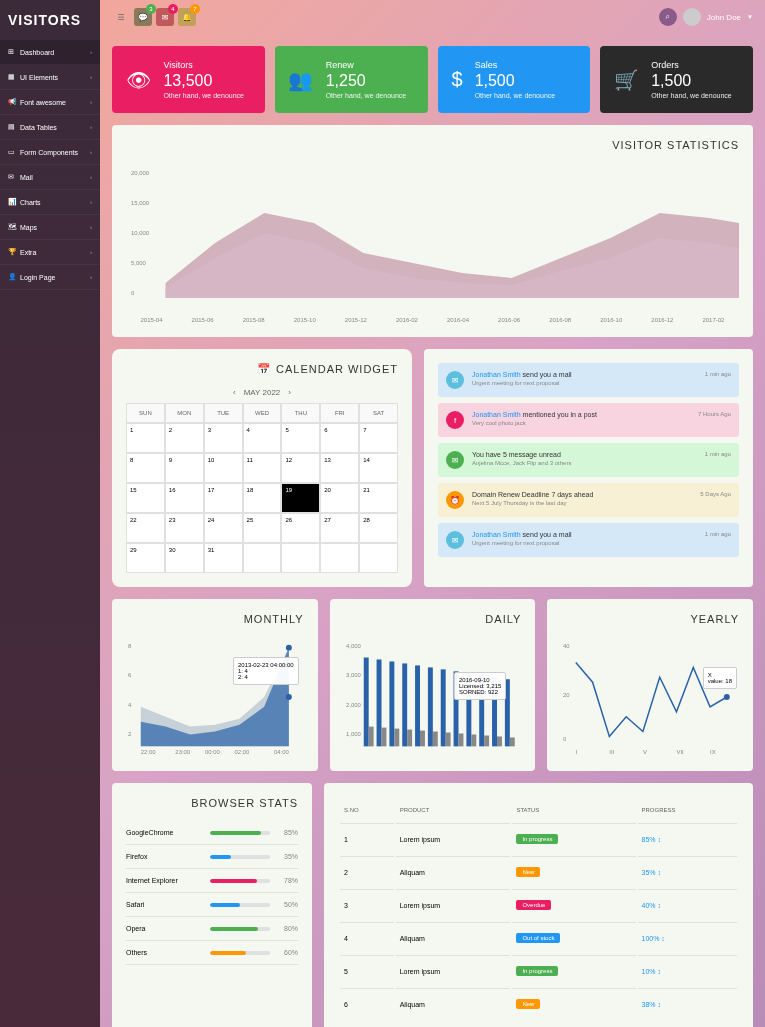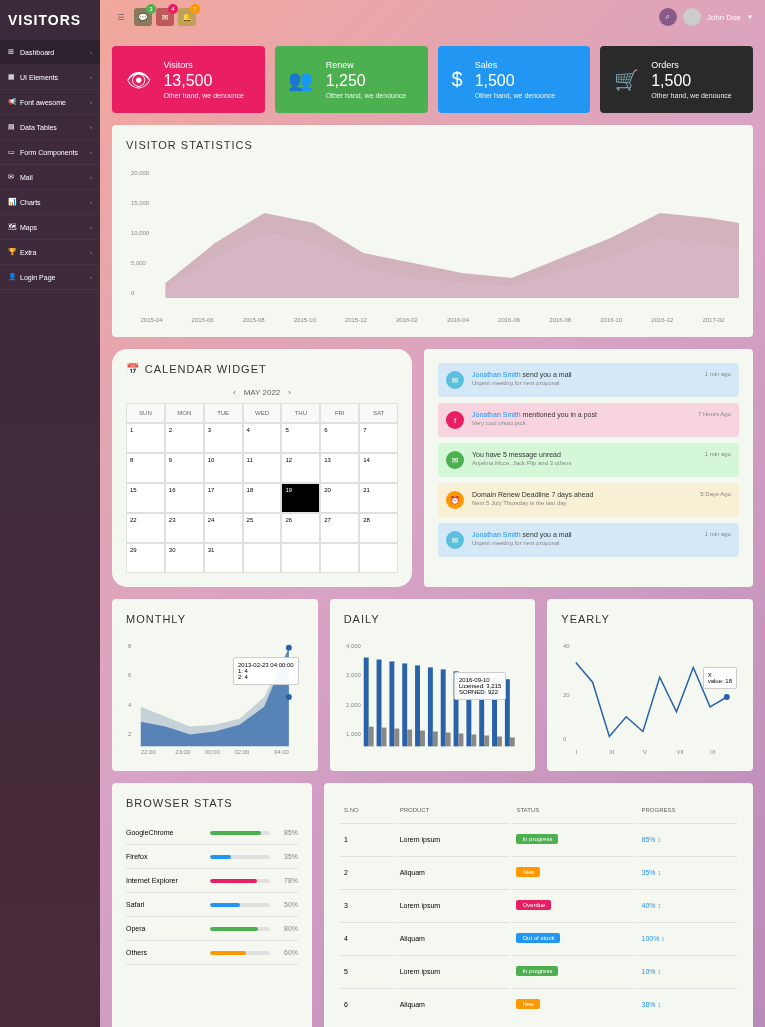--- a/index.html
+++ b/index.html
@@ -25,26 +25,26 @@
 .stat-card{flex:1;padding:14px;border-radius:4px;color:#fff;display:flex;gap:12px;align-items:center}
 .stat-card.red{background:#e91e63}
 .stat-card.green{background:#4caf50}
 .stat-card.blue{background:#2196f3}
 .stat-card.dark{background:#2a2a2a}
 .stat-icon{font-size:20px}
 .stat-title{font-size:9px}
 .stat-value{font-size:16px;font-weight:normal;margin:2px 0}
 .stat-sub{font-size:7px;opacity:0.9}
 .panel{background:#f5f8f0;border-radius:4px;padding:14px;margin-bottom:12px}
-.panel-title{text-align:left;font-size:11px;letter-spacing:1px;margin-bottom:12px;color:#333}
+.panel-title{text-align:right;font-size:11px;letter-spacing:1px;margin-bottom:12px;color:#333}
 .chart-area{height:150px;position:relative}
 .area-chart{width:100%;height:100%}
 .x-labels{display:flex;justify-content:space-around;font-size:6px;color:#888;margin-top:4px}
 .row2{display:flex;gap:12px;margin-bottom:12px}
-.calendar-panel{flex:0 0 300px;background:#f5f8f0;border-radius:15px;padding:14px}
+.calendar-panel{flex:0 0 300px;background:#f5f8f0;border-radius:8px;padding:14px}
 .notif-panel{flex:1;background:#f5f8f0;border-radius:4px;padding:14px}
 .cal-header{display:flex;align-items:center;justify-content:center;font-size:8px;color:#666;margin-bottom:6px}
 .cal-nav{cursor:pointer;padding:0 8px}
 .cal-grid{display:grid;grid-template-columns:repeat(7,1fr);gap:0}
 .cal-day-header{text-align:center;font-size:6px;padding:6px 2px;color:#666;border:1px solid #e0e0e0;background:#f9f9f9}
 .cal-cell{min-height:30px;padding:3px;font-size:6px;border:1px solid #e0e0e0;background:#fff}
 .cal-cell.dark{background:#000;color:#fff}
 .notif-item{display:flex;gap:8px;padding:8px;border-radius:3px;margin-bottom:6px;align-items:flex-start}
 .notif-item.blue{background:#d4e8f7}
 .notif-item.pink{background:#f7d4e0}

